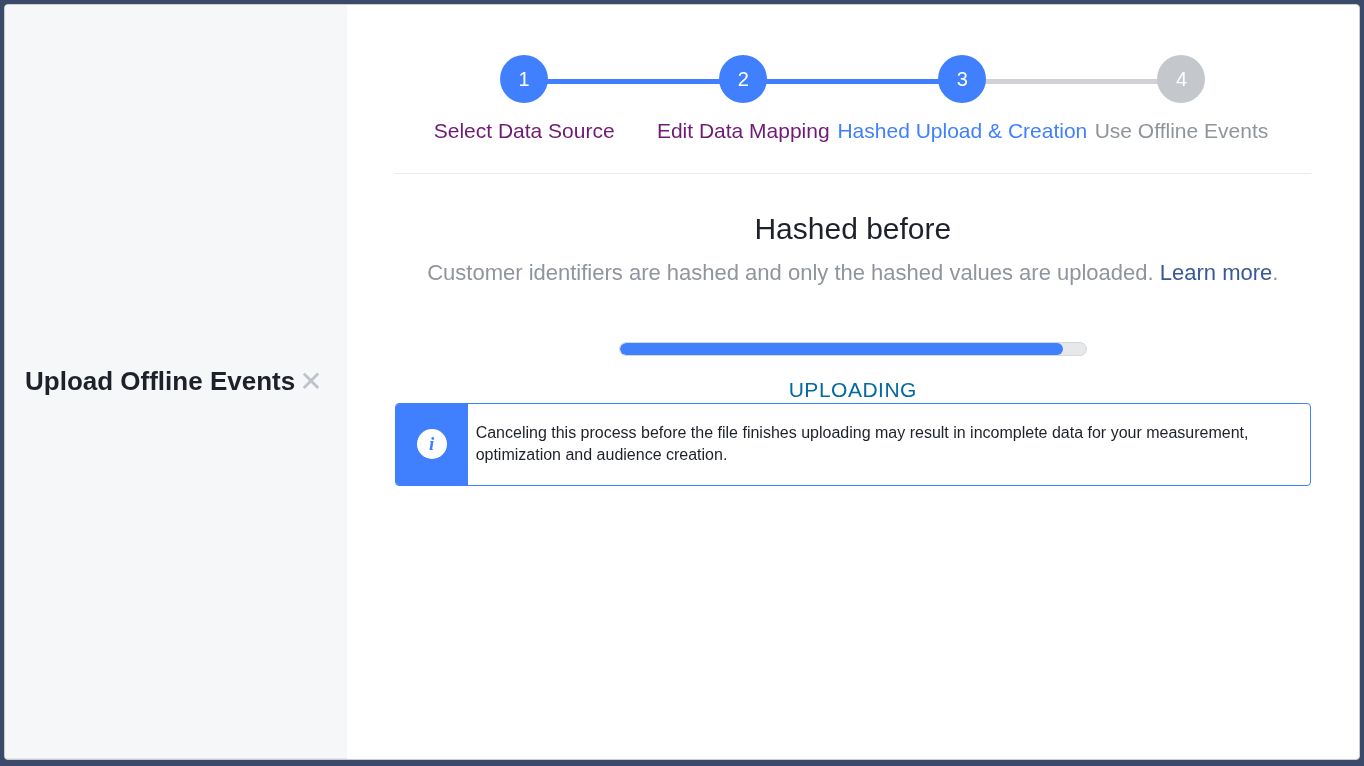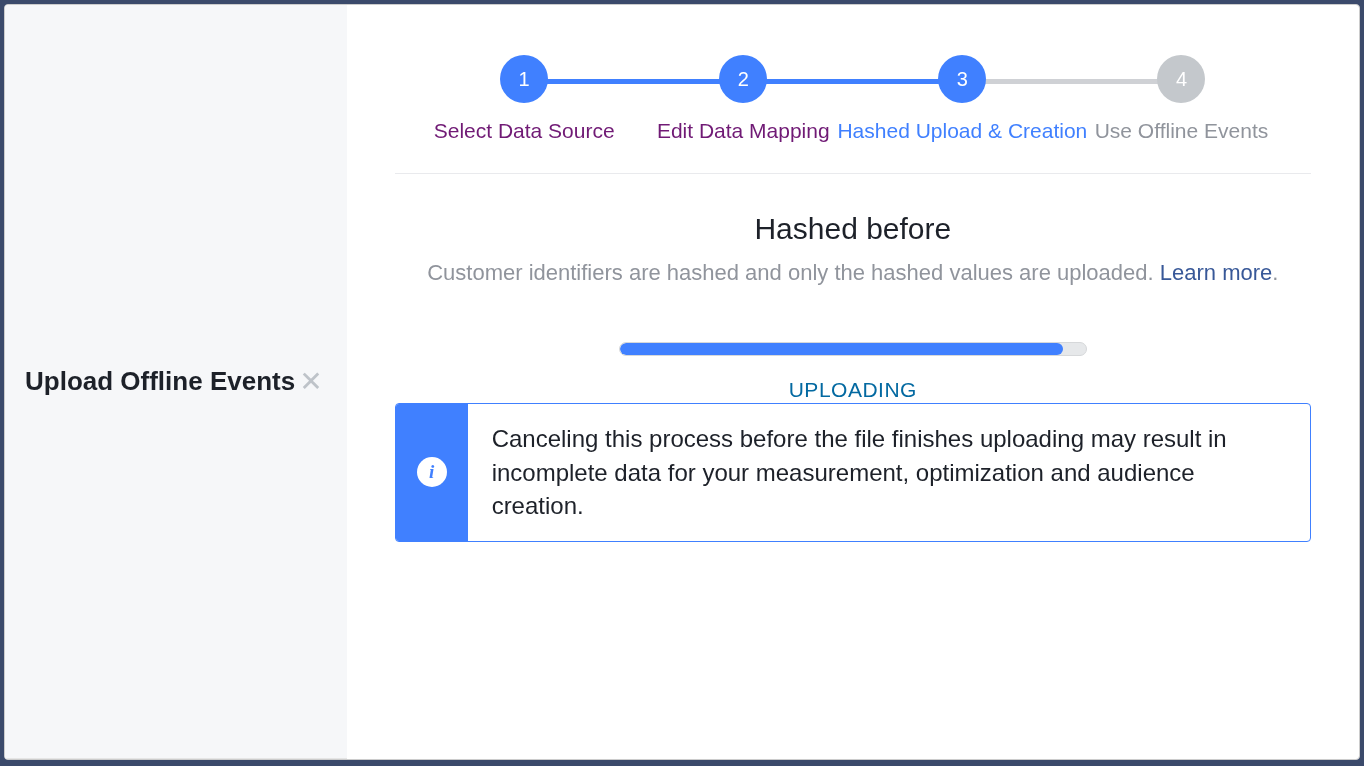--- a/index.html
+++ b/index.html
@@ -194,22 +194,22 @@
       color: #4080ff;
       display: flex;
       align-items: center;
       justify-content: center;
       font-style: italic;
       font-weight: bold;
       font-size: 19px;
       font-family: Georgia, serif;
     }
     .info-text {
-      padding: 18px 24px;
-      font-size: 24px;
+      padding: 18px 8px;
+      font-size: 16px;
       color: #1d2129;
       line-height: 1.4;
     }
   </style>
 </head>
 <body>
 
 <div class="dialog">
   <div class="dialog-header">
     <div class="dialog-title">Upload Offline Events</div>

